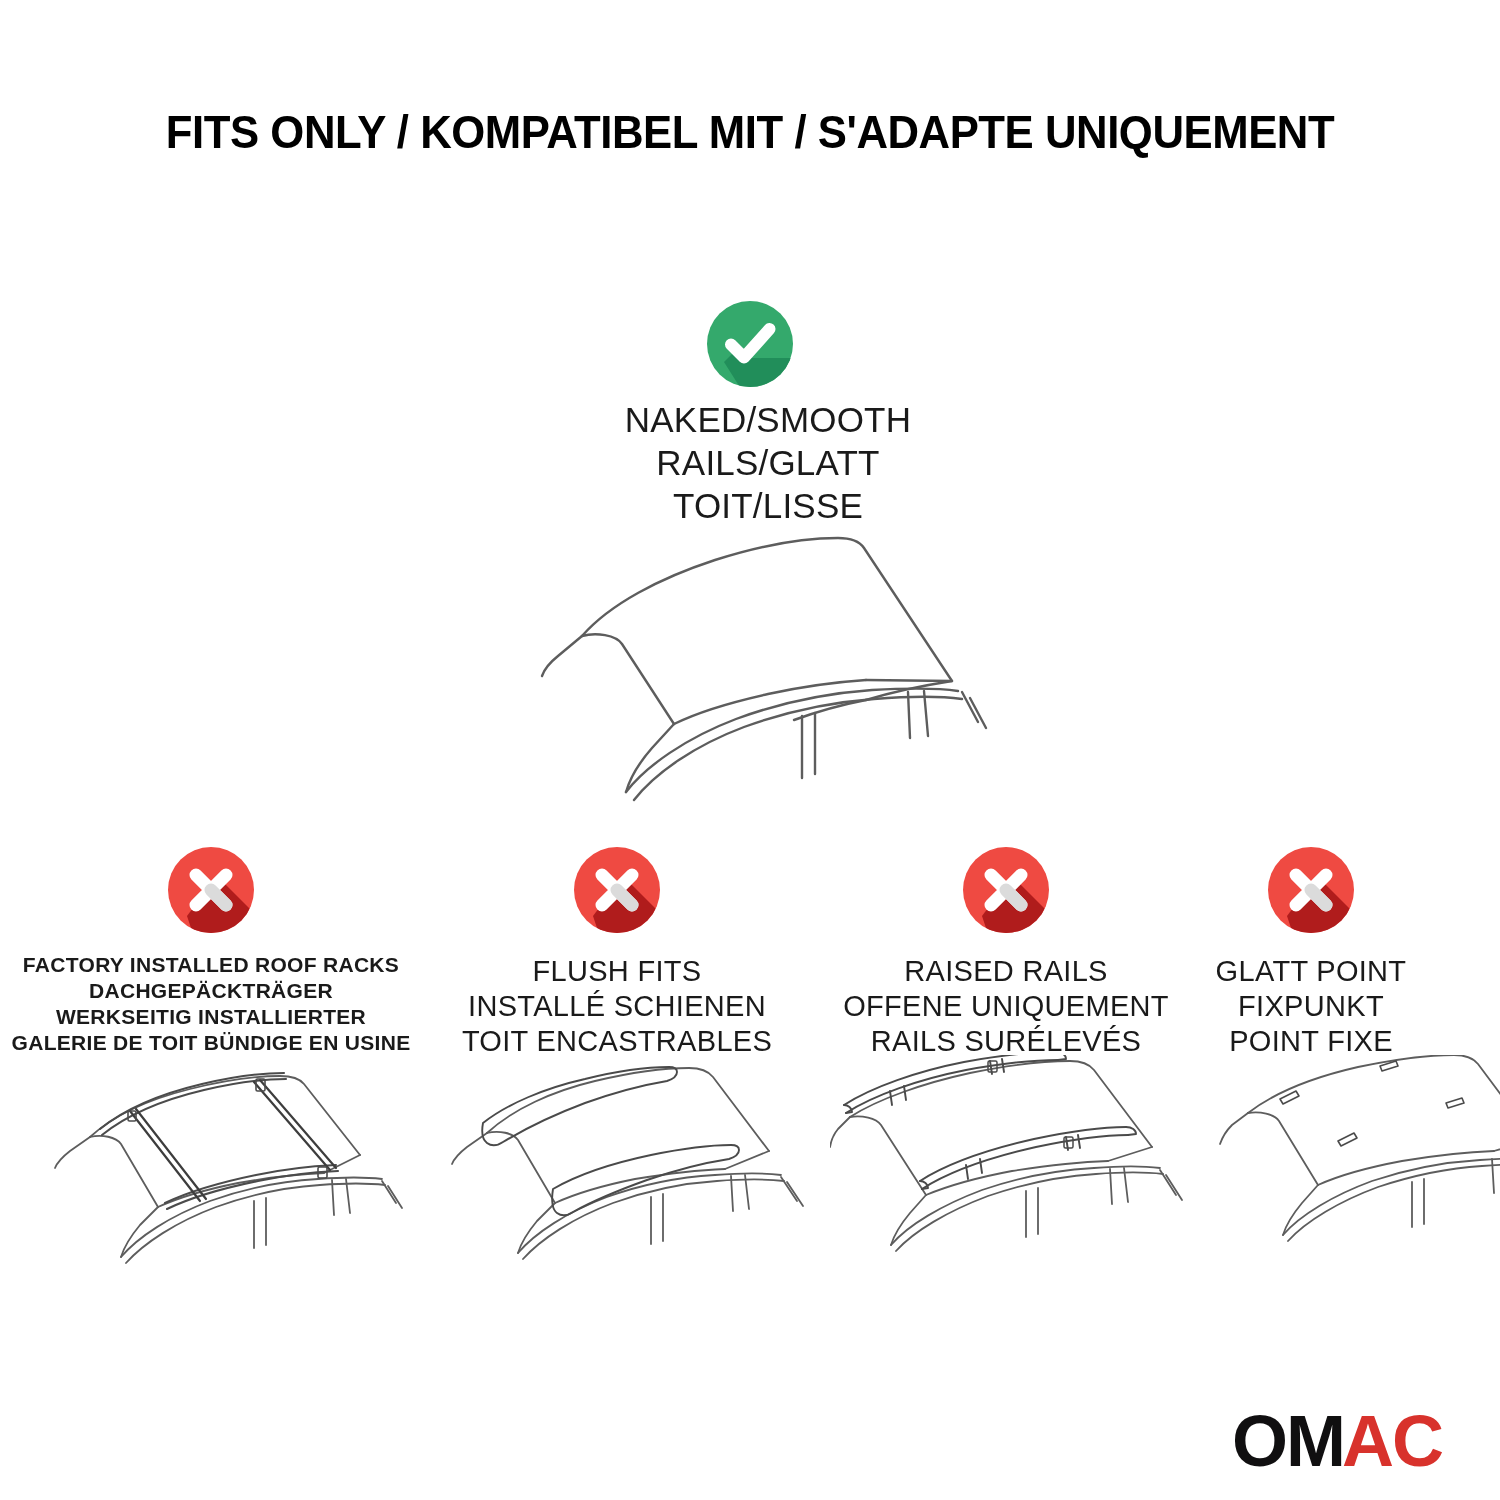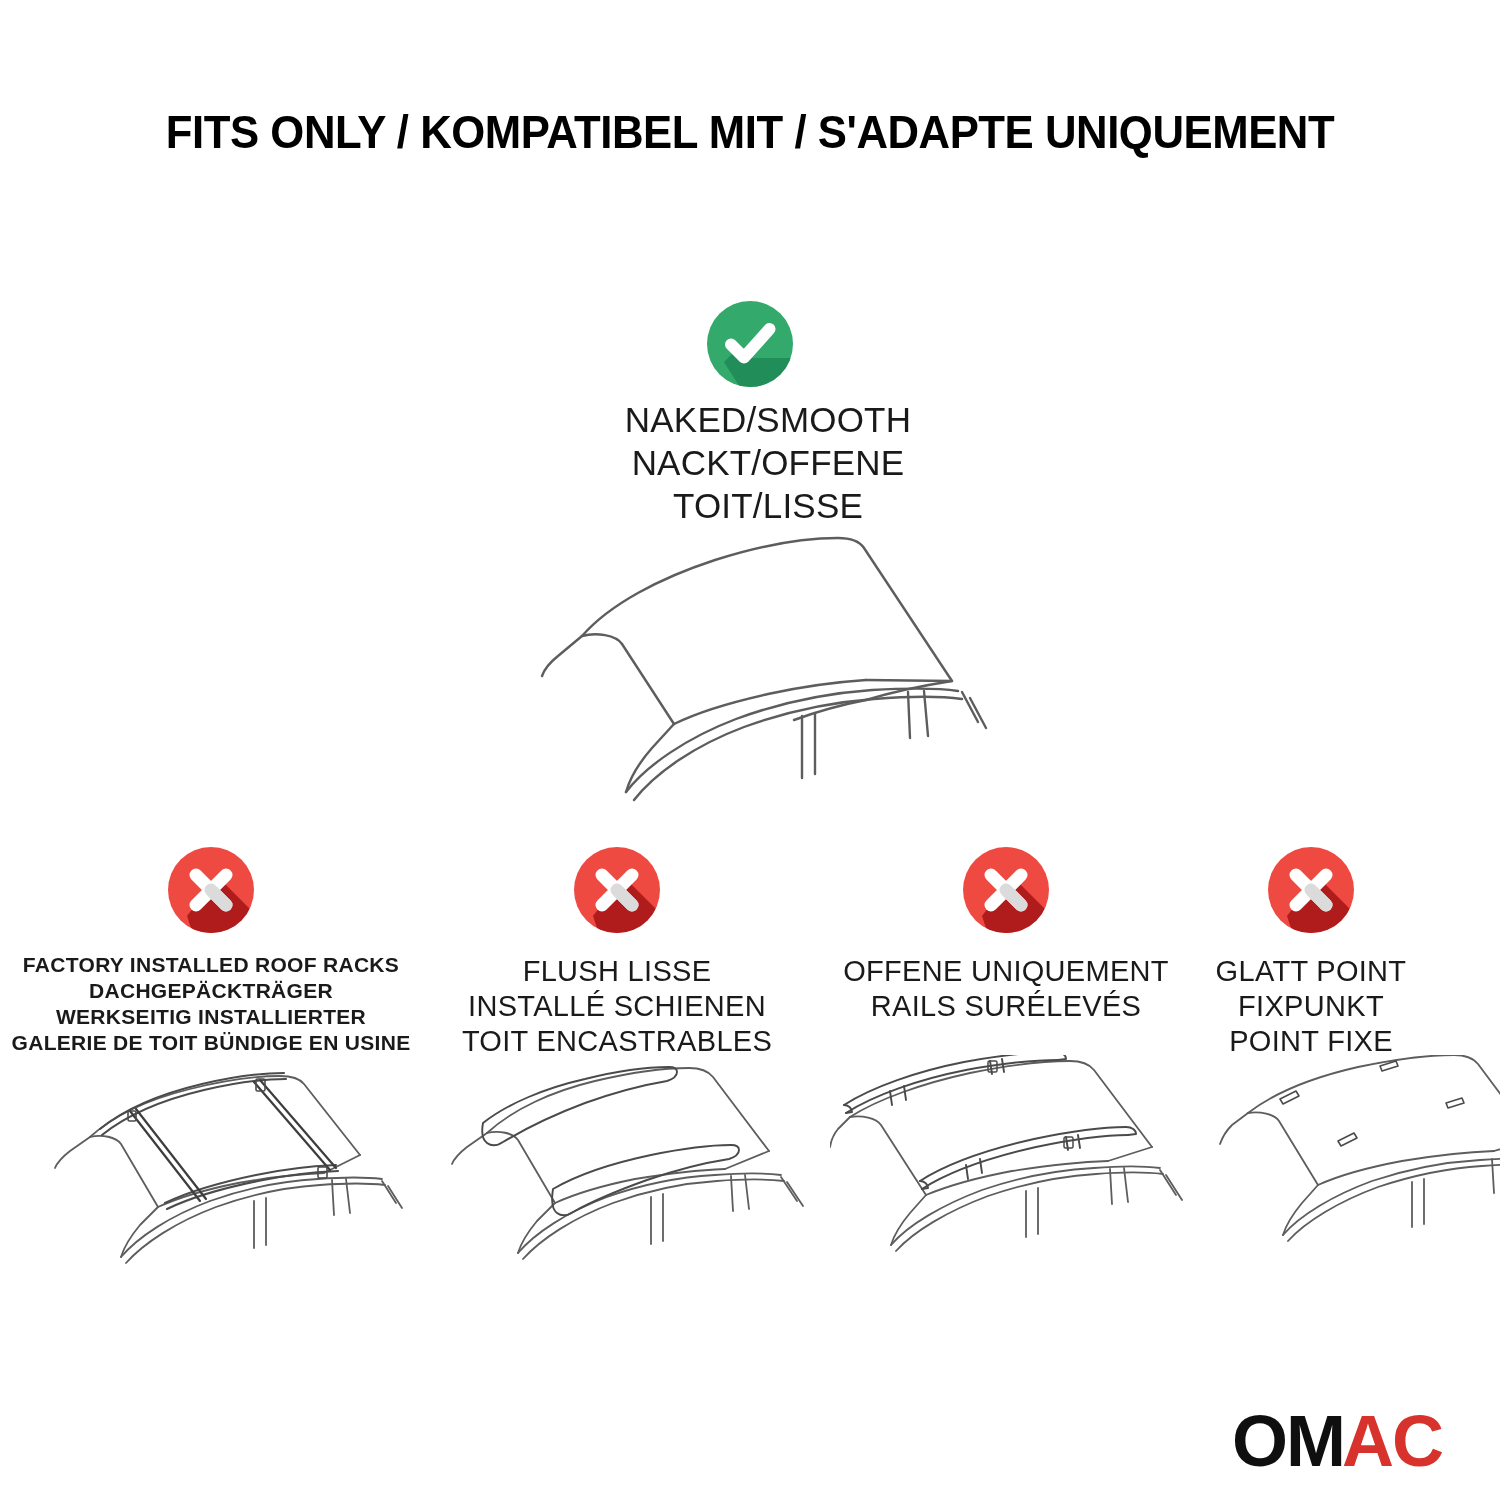--- a/index.html
+++ b/index.html
@@ -126,21 +126,21 @@
     </defs>
     <circle cx="44" cy="44" r="43" fill="#34a96c"></circle>
     <g clip-path="url(#clipGreen)">
       <polygon points="34,46 46,58 88,58 88,100 42,100 18,62" fill="#1e8a57" opacity="0.85"></polygon>
     </g>
     <path d="M25 44.5 L38 57.5 L63.5 29" fill="none" stroke="#ffffff" stroke-width="12" stroke-linecap="round" stroke-linejoin="round"></path>
   </svg>
 
   <div id="compatible-label">
     <div>NAKED/SMOOTH</div>
-    <div>NACKT/OFFENE</div>
+    <div>RAILS/GLATT</div>
     <div>TOIT/LISSE</div>
   </div>
 </div>
 
 <svg id="naked-roof-figure" viewBox="0 0 520 290">
   <g fill="none" stroke="#5d5d5d" stroke-width="2.4" stroke-linecap="round" stroke-linejoin="round">
 
     <path d="M82 120 C110 88 160 62 215 44 C262 29 300 22 338 22
              C352 22 360 26 364 32
              L452 165
@@ -200,21 +200,21 @@
         </defs>
       <circle cx="44" cy="44" r="43" fill="#ef4a42"></circle>
       <g clip-path="url(#clipR1)">
         <polygon points="50,30 88,68 88,100 30,100 20,70" fill="#a91718" opacity="0.9"></polygon>
       </g>
       <path d="M29 29 L59 59 M59 29 L29 59" fill="none" stroke="#ffffff" stroke-width="13" stroke-linecap="round"></path>
       <path d="M44 44 L59 59" fill="none" stroke="#d9d9d9" stroke-width="13" stroke-linecap="round" opacity="0.95"></path>
     </svg>
   </div>
   <div class="incompat-label">
-    <div>FLUSH LISSE</div>
+    <div>FLUSH FITS</div>
     <div>INSTALLÉ SCHIENEN</div>
     <div>TOIT ENCASTRABLES</div>
   </div>
 </div>
 
 <div class="incompat-col" id="col-2">
   <div class="xwrap">
     <svg width="88" height="88" viewBox="0 0 88 88">
       <defs>
           <clipPath id="clipR2">
@@ -223,20 +223,21 @@
         </defs>
       <circle cx="44" cy="44" r="43" fill="#ef4a42"></circle>
       <g clip-path="url(#clipR2)">
         <polygon points="50,30 88,68 88,100 30,100 20,70" fill="#a91718" opacity="0.9"></polygon>
       </g>
       <path d="M29 29 L59 59 M59 29 L29 59" fill="none" stroke="#ffffff" stroke-width="13" stroke-linecap="round"></path>
       <path d="M44 44 L59 59" fill="none" stroke="#d9d9d9" stroke-width="13" stroke-linecap="round" opacity="0.95"></path>
     </svg>
   </div>
   <div class="incompat-label">
+    <div>RAISED RAILS</div>
     <div>OFFENE UNIQUEMENT</div>
     <div>RAILS SURÉLEVÉS</div>
   </div>
 </div>
 
 <div class="incompat-col" id="col-3">
   <div class="xwrap">
     <svg width="88" height="88" viewBox="0 0 88 88">
       <defs>
           <clipPath id="clipR3">

